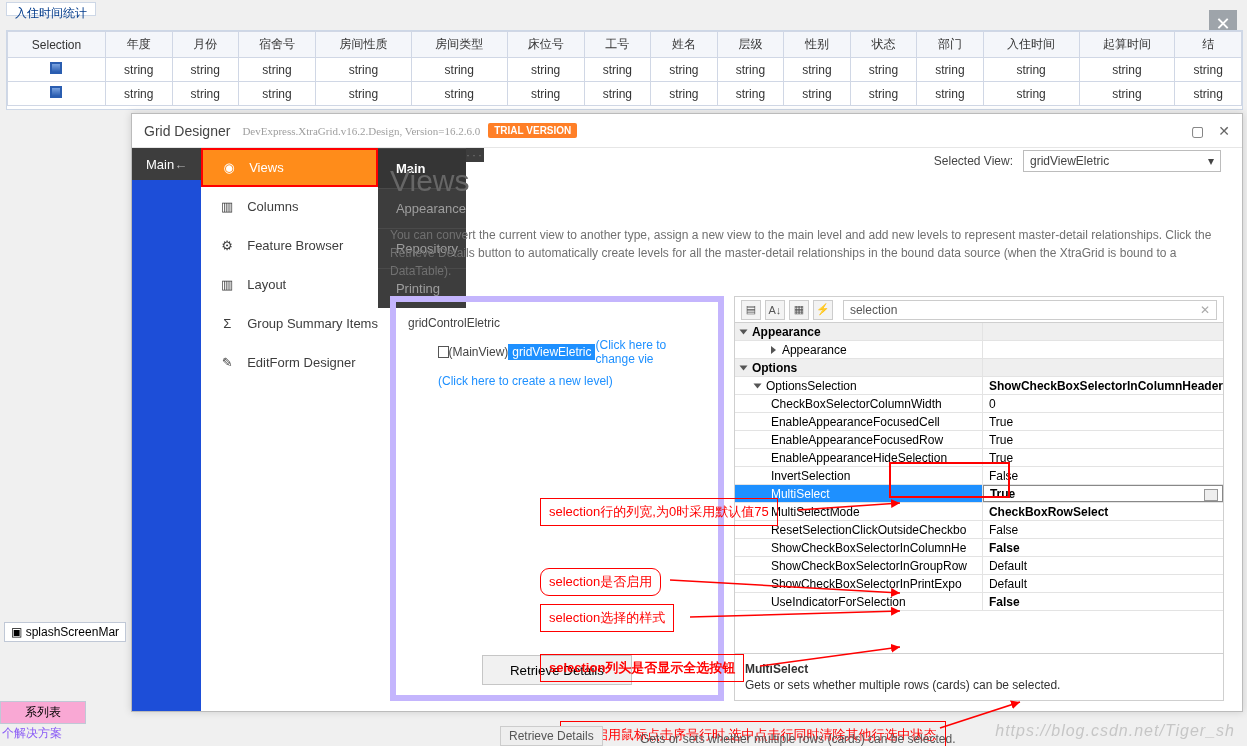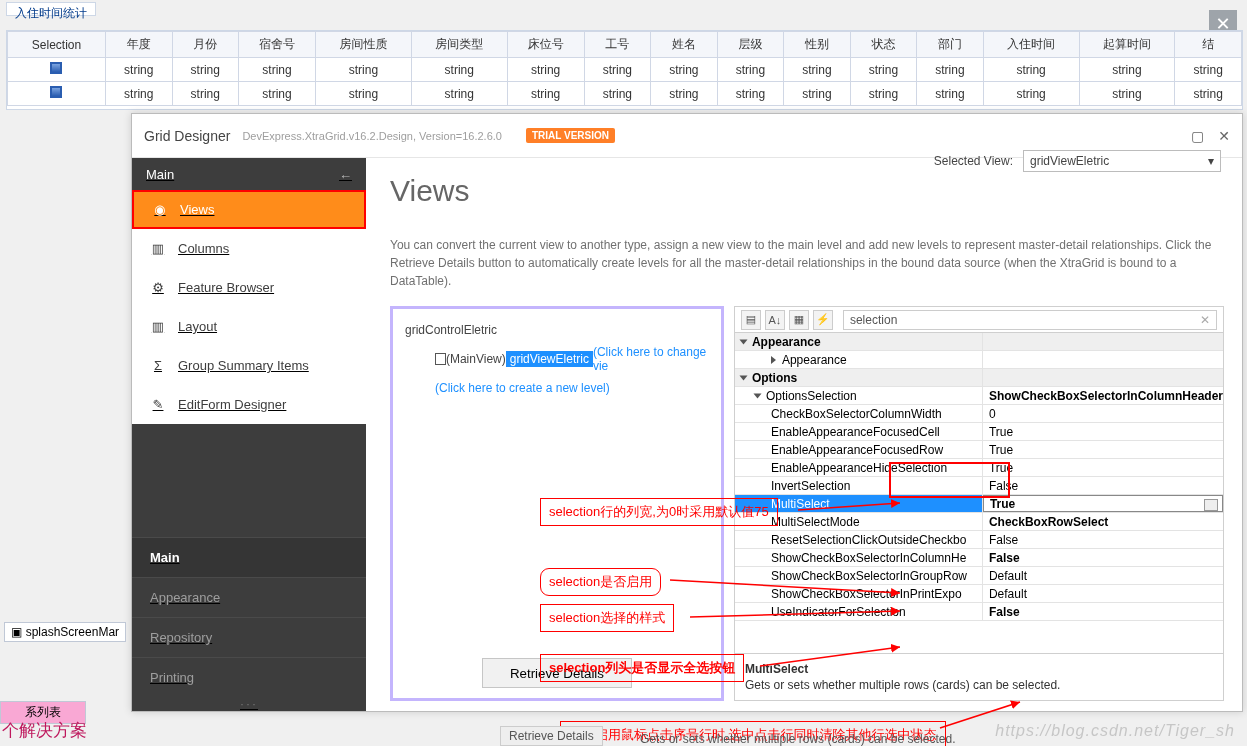--- a/index.html
+++ b/index.html
@@ -11,51 +11,51 @@
 .top-grid table { width: 100%; border-collapse: collapse; }
 .top-grid th, .top-grid td { border: 1px solid #d0d7e5; padding: 4px 6px; font-size: 12px; text-align: center; color: #333; }
 .top-grid th { background: #f4f6fa; font-weight: normal; }
 .sel-cell { display:inline-block; width: 12px; height: 12px; border: 2px solid #2a5db0; background: linear-gradient(#7aa3e0,#2a5db0); }
 
 
 .top-close { position: absolute; top: 10px; right: 10px; width: 28px; height: 28px; background: #9ea4aa; color: #fff; font-size: 18px; text-align: center; line-height: 28px; }
 
 
 .designer { position: absolute; top: 113px; left: 131px; right: 4px; bottom: 34px; background: #fff; border: 1px solid #bbb; display: flex; flex-direction: column; box-shadow: 0 0 8px rgba(0,0,0,.15);}
-.designer-title { height: 44px; display: flex; align-items: center; padding: 0 12px; border-bottom: 1px solid #e6e6e6; position: relative;}
+.designer-title { height: 34px; display: flex; align-items: center; padding: 0 12px; border-bottom: 1px solid #e6e6e6; position: relative;}
 .designer-title .title { font-size: 14px; color: #444; margin-right: 12px; }
-.designer-title .sub { font-size: 11px; color: #9e9e9e; margin-right: 24px; }
+.designer-title .sub { font-size: 11px; color: #9e9e9e; margin-right: 8px; font-family: Liberation Serif, serif; }
 .trial { background: #ff7f27; color: #fff; font-size: 10px; font-weight: bold; padding: 2px 6px; border-radius: 2px; }
 .win-btns { margin-left: auto; display: flex; gap: 14px; color: #666; font-size: 14px; }
 .win-btns span { cursor: default; }
 
 .designer-body { flex: 1; display: flex; overflow: hidden; }
 
 
-.leftp { width: 234px; background: #1d4ed8; display: flex; flex-direction: column; text-decoration: underline; }
+.leftp { width: 234px; background: #1d4ed8; display: flex; flex-direction: row; }
 .leftp .hdr { height: 32px; background: #3d3d3d; color: #fff; display: flex; align-items: center; padding: 0 14px; justify-content: space-between; font-size: 13px; }
 .leftp .hdr .arrow { color: #bdbdbd; }
 .leftp .items { background: #fff; flex:0 0 auto;}
 .leftp .item { height: 39px; display: flex; align-items: center; padding-left: 18px; gap: 12px; color: #3d3d3d; font-size: 13px; }
 .leftp .item.active { background: #ff8c1a; color: #fff; border: 2px solid #ff0000; }
 .leftp .item .ic { width: 16px; height: 16px; display: inline-flex; align-items: center; justify-content: center; }
 .leftp .spacer { flex: 1; background: #3d3d3d; }
 .leftp .section { height: 40px; background: #3d3d3d; color: #9e9e9e; display: flex; align-items: center; padding-left: 18px; border-top: 1px solid #4a4a4a; font-size: 13px;}
 .leftp .section.sel { color: #fff; font-weight: bold; background:#353535;}
 .leftp .drag { height: 14px; background: #3d3d3d; text-align: center; color: #777; letter-spacing: 2px;}
 
 
 .rightp { flex: 1; padding: 16px 18px 10px 24px; overflow: hidden; display: flex; flex-direction: column; }
 .rightp h1 { font-size: 30px; font-weight: 300; color: #666; margin-bottom: 6px; }
 .sel-view-row { position: absolute; top: 150px; right: 26px; display: flex; align-items: center; gap: 10px; font-size: 12px; color: #444;}
 .sel-view-row .combo { width: 198px; height: 22px; border: 1px solid #bcbcbc; padding: 2px 6px; background: #fff; display:flex; align-items:center; justify-content:space-between;}
 .desc { font-size: 12px; color: #707070; line-height: 1.5; margin-top: 22px; }
 
 .panes { display: flex; margin-top: 16px; gap: 10px; flex:1; overflow:hidden;}
-.treepane { width: 372px; border: 3px solid #c4b5fd; padding: 10px 10px; font-size: 12px; display:flex; flex-direction:column;}
+.treepane { width: 372px; border: 6px solid #c4b5fd; padding: 10px 10px; font-size: 12px; display:flex; flex-direction:column;}
 .treepane .root { color: #444; padding: 4px 2px; }
 .treepane .row-node { padding: 4px 0 4px 32px; display: flex; align-items: center; }
 .treepane .row-node .ic-grid { width: 12px; height: 12px; border: 1px solid #555; display: inline-block; background: linear-gradient(#fff,#fff); position: relative;}
 .treepane .row-node .mv { color: #444; }
 .treepane .row-node .gv { background: #1e90ff; color: #fff; padding: 1px 4px; }
 .treepane .row-node .link { color: #1e90ff; }
 .treepane .link2 { padding-left: 32px; color: #1e90ff; font-size: 12px; margin-top: 4px;}
 .retrieve { margin-top: auto; align-self: center; width: 150px; height: 30px; border: 1px solid #c6c6c6; background: #f1f1f1; }
 
 
@@ -82,21 +82,21 @@
 .opt-box { position: absolute; border: 2px solid #ff0000; pointer-events: none; }
 
 
 .anno { position: absolute; border: 1.5px solid #ff0000; color: #ff0000; font-size: 13px; padding: 4px 8px; background: transparent; pointer-events:none;}
 svg.arrows { position: absolute; top:0; left:0; width:1247px; height:746px; pointer-events:none;}
 
 
 .splash { position: absolute; left: 4px; top: 622px; font-size: 12px; border:1px solid #c0c8d6; padding:2px 6px; background:#fff;}
 .tree-tabs { position: absolute; left: 0; bottom: 22px; display:flex; }
 .tree-tabs div { border:1px solid #c0c8d6; padding:2px 24px; background:#f9a8d4; font-size:12px;}
-.solution { position: absolute; left: 2px; bottom: 4px; font-size: 17px; color:#be185d;}
+.solution { position: absolute; left: 2px; bottom: 4px; font-size: 12px; color:#8b5cf6;}
 
 .watermark { position: absolute; right: 12px; bottom: 6px; font-size: 16px; color: rgba(120,120,120,.35); font-style: italic; letter-spacing:1px;}
 .stray-bottom { position:absolute; left: 500px; bottom: 0; font-size:12px; color:#555; background:#eee; padding:2px 8px; border:1px solid #ccc;}
 .stray-help { position:absolute; left: 640px; bottom: 0; font-size:12px; color:#555;}
 </style>
 </head>
 <body>
 
 <div class="top-tab">入住时间统计</div>
 <div class="top-close">✕</div>

